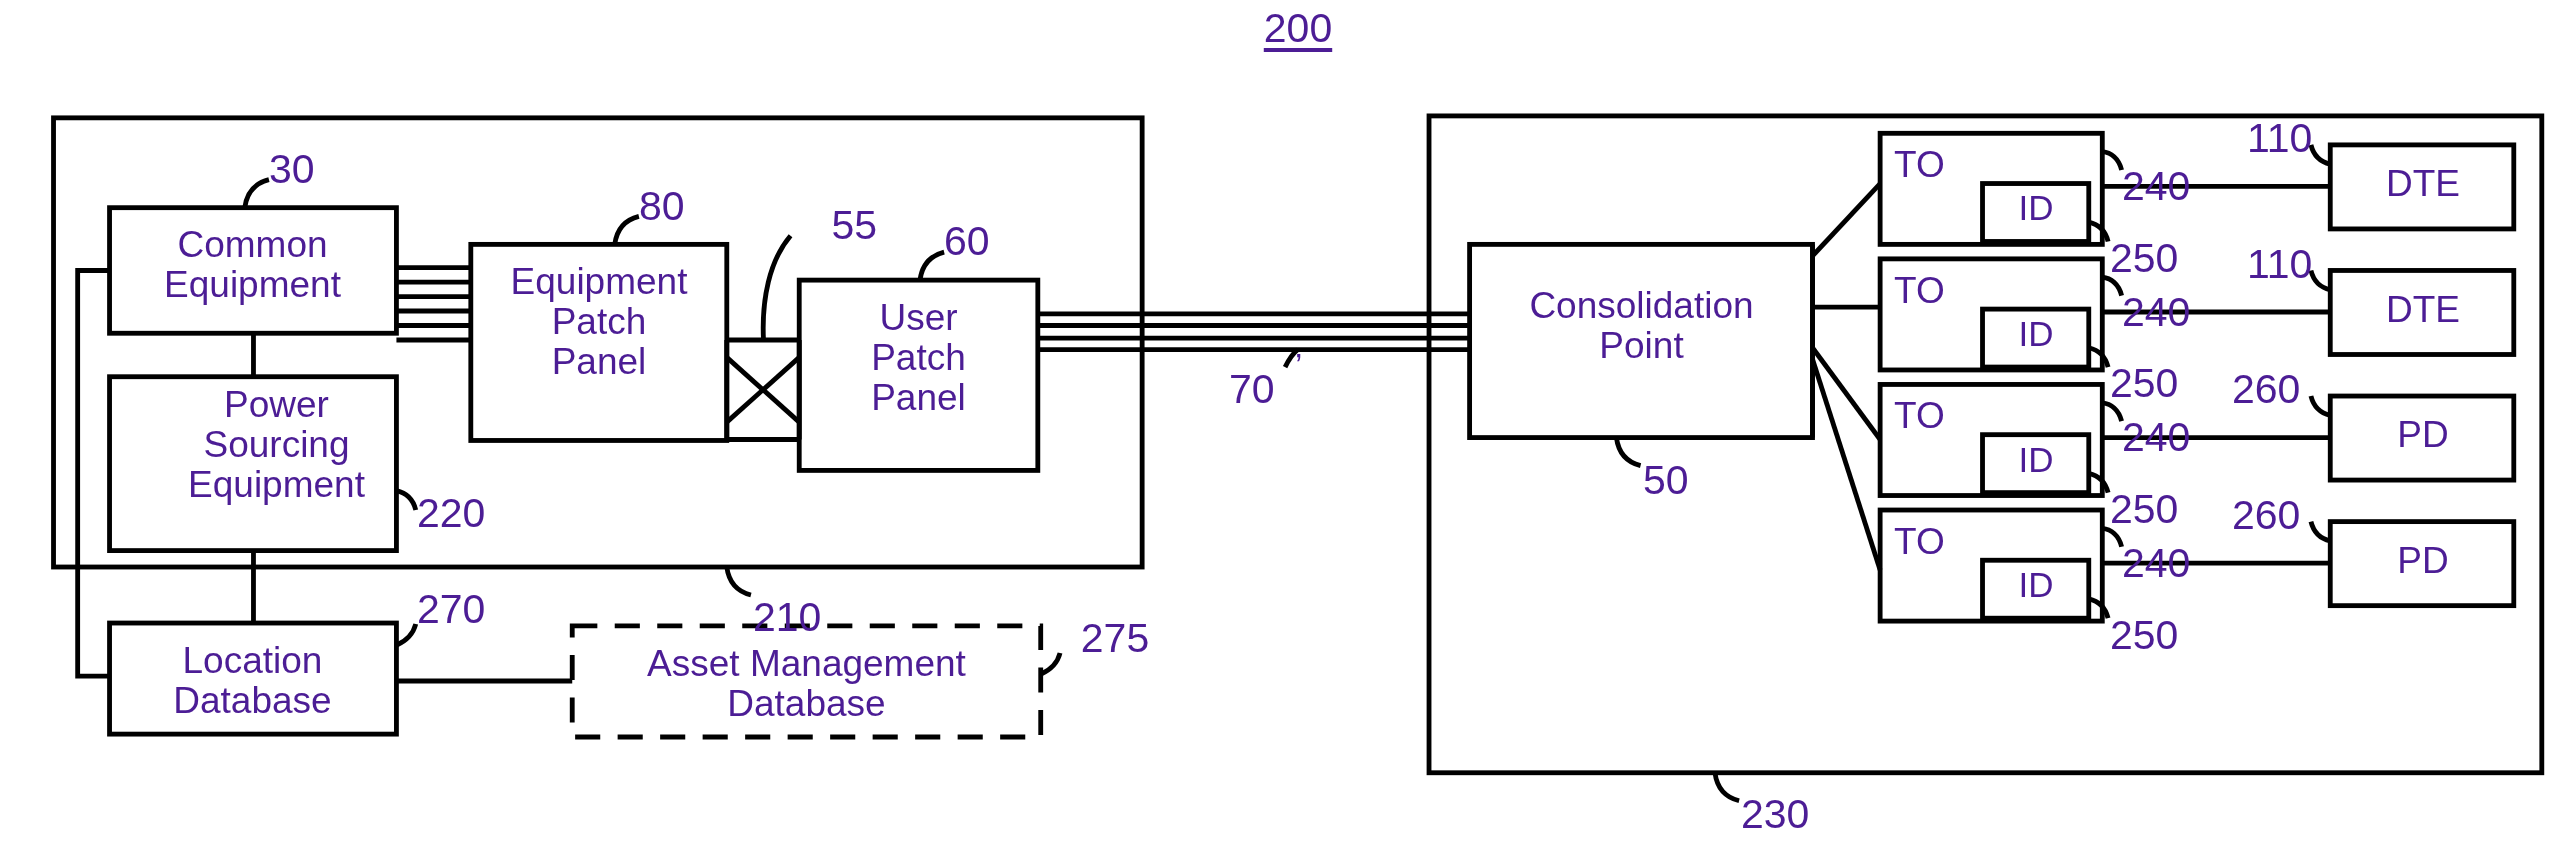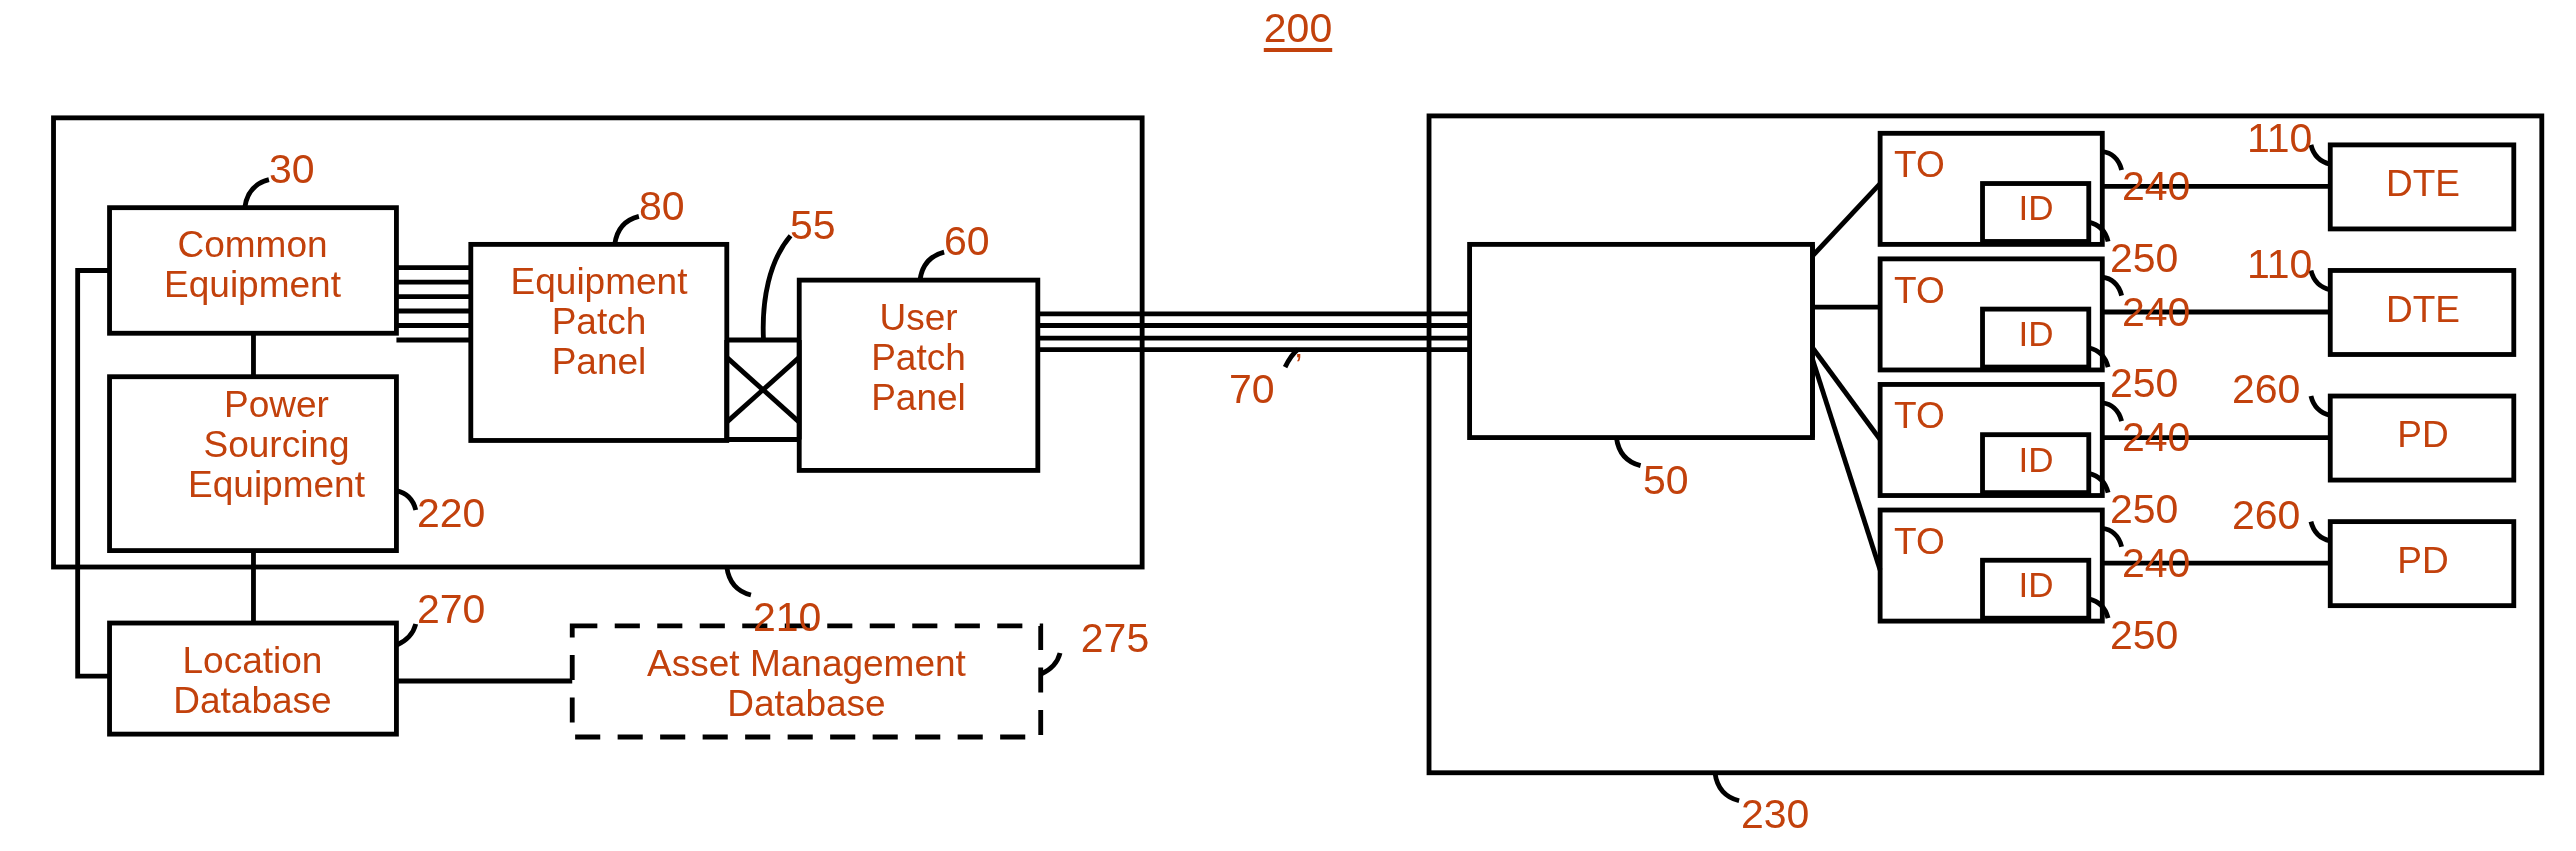--- a/index.html
+++ b/index.html
@@ -20,21 +20,21 @@
   svg.layer {
     position: absolute;
     left: 0;
     top: 0;
     width: 2576px;
     height: 851px;
   }
   .lbl {
     position: absolute;
     font-family: "Liberation Sans", sans-serif;
-    color: #c2410c;
+    color: #4c1d95;
     white-space: pre;
     line-height: 1.08;
     text-align: center;
   }
   .boxlabel {
     font-size: 37px;
   }
   .reflabel {
     font-size: 41px;
   }
@@ -186,35 +186,37 @@
   <div class="lbl boxlabel" style="left:471px; top:262px; width:256px;">Equipment
 Patch
 Panel</div>
   <div class="lbl reflabel" style="left:639px; top:184px; width:87px; text-align:left;">80</div>
 
   <div class="lbl boxlabel" style="left:799px; top:298px; width:239px;">User
 Patch
 Panel</div>
   <div class="lbl reflabel" style="left:944px; top:219px; width:87px; text-align:left;">60</div>
 
-  <div class="lbl reflabel" style="left:790px; top:203px; width:87px; text-align:left;">55</div>
+  <div class="lbl reflabel" style="left:790px; top:203px; width:87px; text-align:right;">55</div>
 
   <div class="lbl reflabel" style="left:753px; top:595px; width:106px; text-align:left;">210</div>
 
   <div class="lbl boxlabel" style="left:109px; top:641px; width:287px;">Location
 Database</div>
   <div class="lbl reflabel" style="left:417px; top:587px; width:106px; text-align:left;">270</div>
 
   <div class="lbl boxlabel" style="left:572px; top:644px; width:469px;">Asset Management
 Database</div>
   <div class="lbl reflabel" style="left:1062px; top:616px; width:106px; text-align:center;">275</div>
 
   <div class="lbl reflabel" style="left:1229px; top:367px; width:87px; text-align:left;">70</div>
   <div class="lbl reflabel" style="left:1295px; top:348px; width:29px; text-align:left; font-size:33px;">’</div>
 
+  <div class="lbl boxlabel" style="left:1470px; top:286px; width:343px;">Consolidation
+Point</div>
   <div class="lbl reflabel" style="left:1643px; top:458px; width:87px; text-align:left;">50</div>
 
   <div class="lbl reflabel" style="left:1741px; top:792px; width:106px; text-align:left;">230</div>
 
   <div class="lbl boxlabel" style="left:1894px; top:145px; width:87px; text-align:left;">TO</div>
   <div class="lbl small" style="left:1983px; top:189px; width:106px;">ID</div>
   <div class="lbl reflabel" style="left:2122px; top:164px; width:106px; text-align:left;">240</div>
   <div class="lbl reflabel" style="left:2110px; top:236px; width:106px; text-align:left;">250</div>
   <div class="lbl reflabel" style="left:2247px; top:116px; width:106px; text-align:left;">110</div>
   <div class="lbl boxlabel" style="left:2331px; top:164px; width:184px;">DTE</div>

